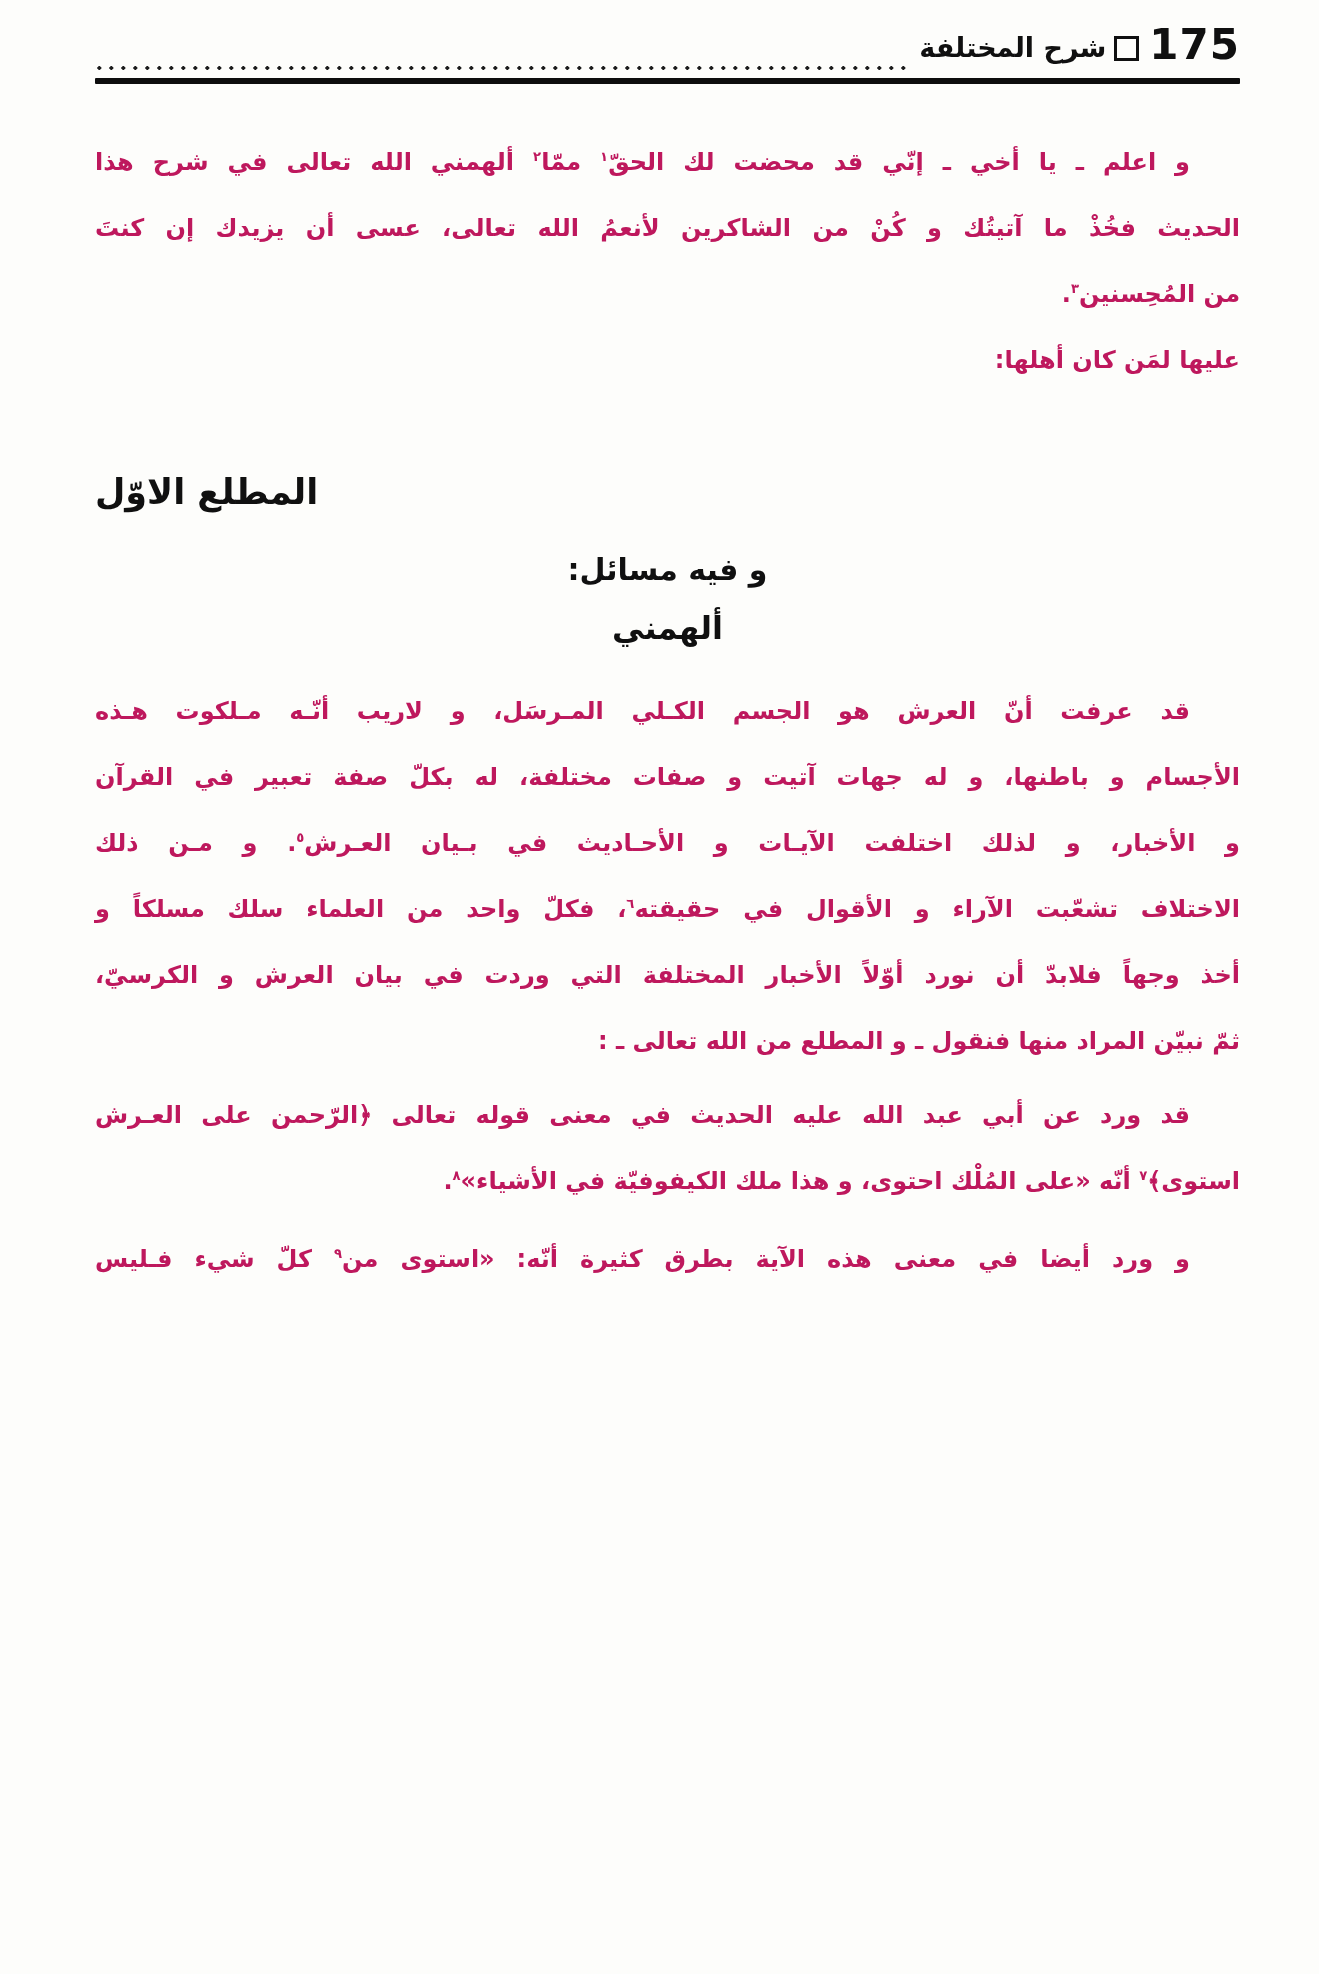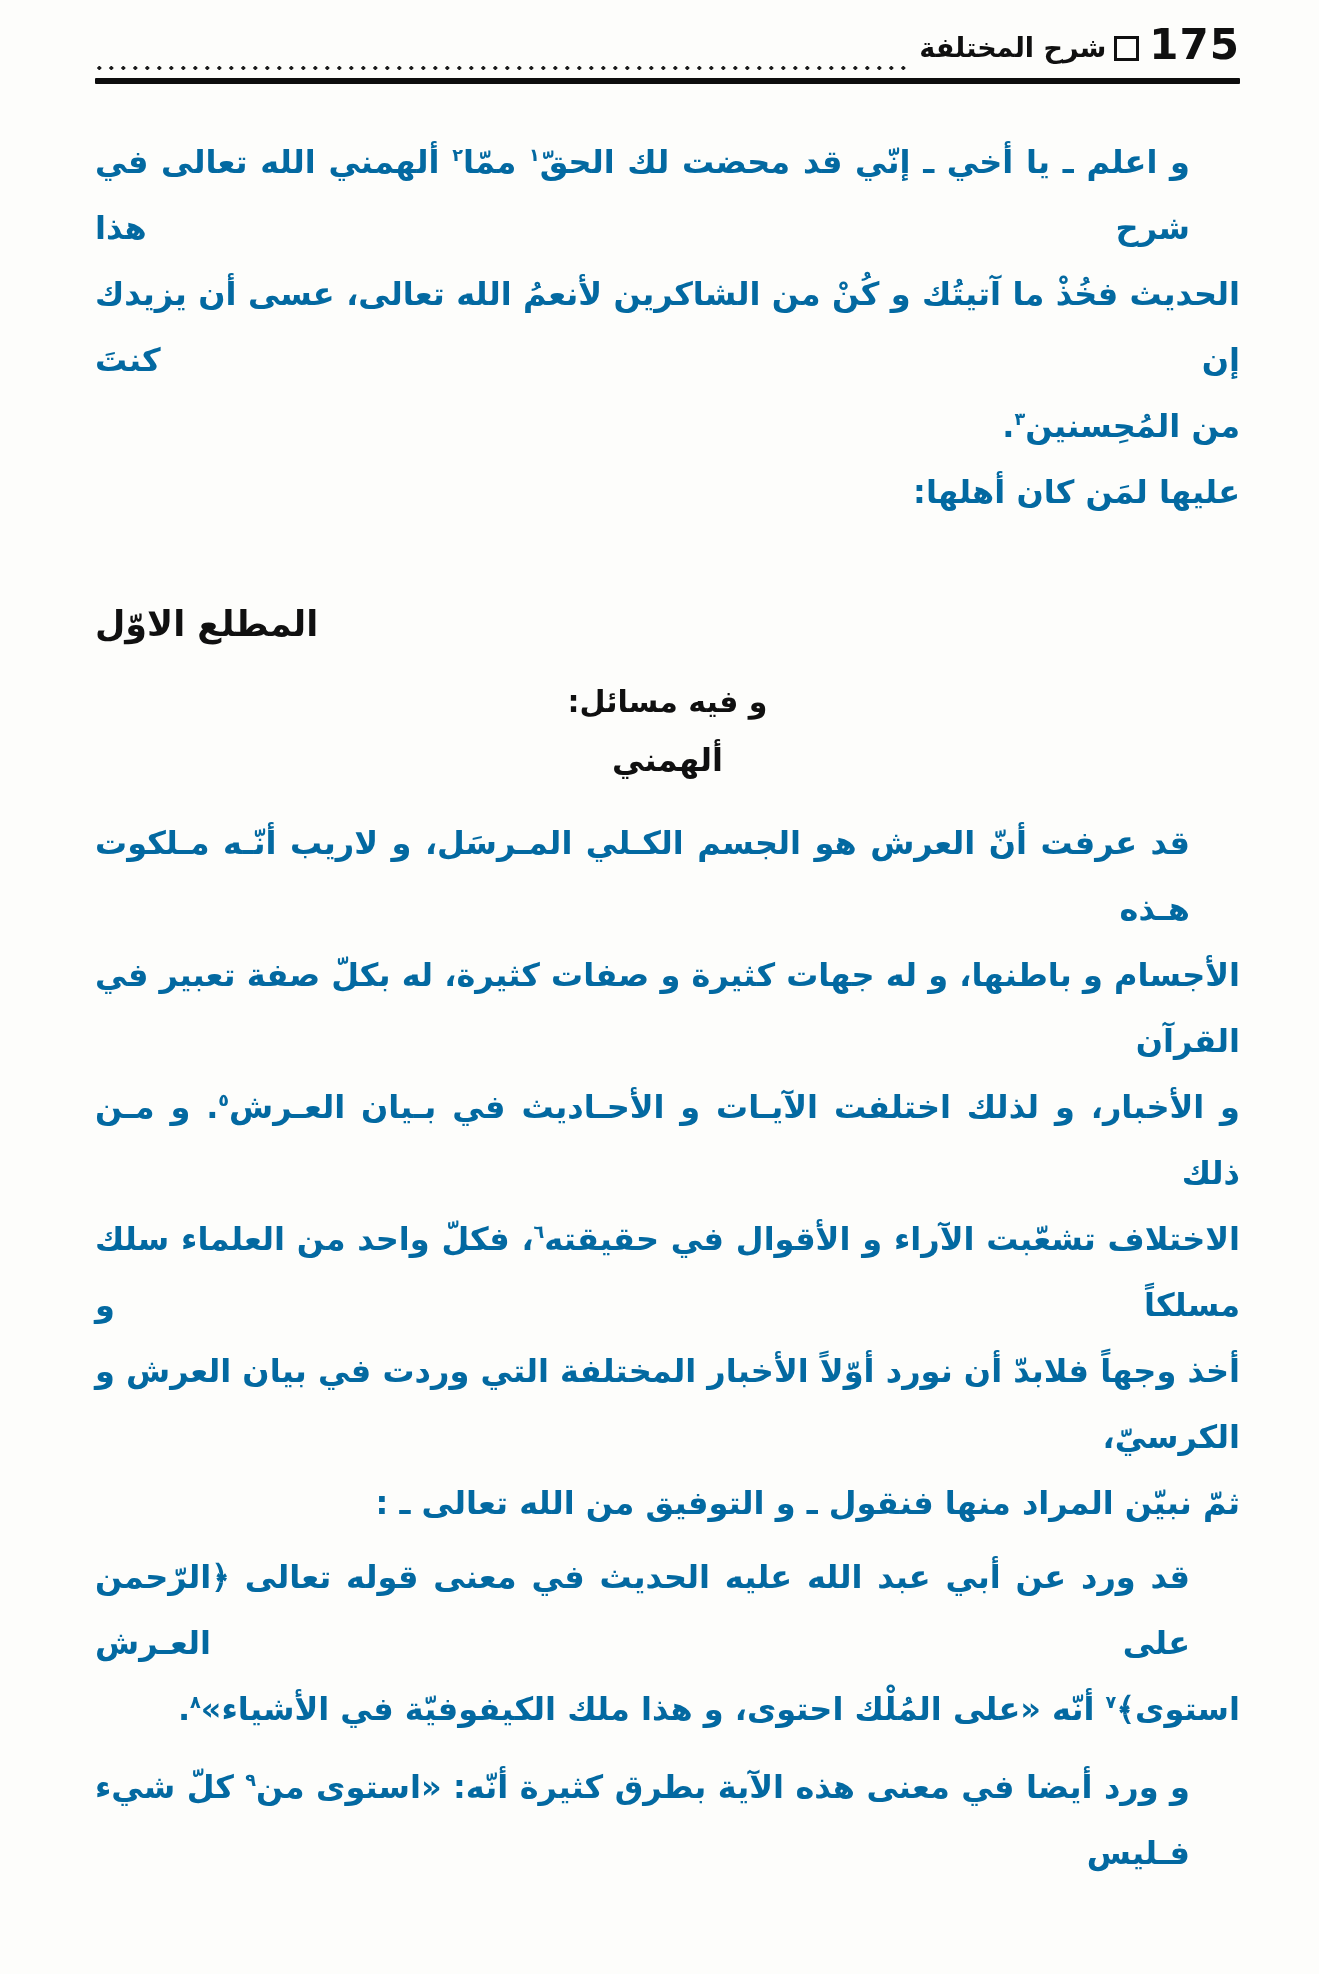--- a/index.html
+++ b/index.html
@@ -19,21 +19,21 @@
   .header-row{display:flex;align-items:center;height:58px;}
   .page-num{font-size:42px;font-weight:bold;line-height:1;letter-spacing:1px;}
   .square{width:19px;height:19px;border:3px solid #101010;margin:6px 10px 0 8px;flex:0 0 auto;}
   .book-title{font-size:27px;font-weight:bold;white-space:nowrap;padding-top:4px;}
   .dot-leader{flex:1;height:34px;align-self:flex-end;margin:0 10px 2px 0;
     background-image:radial-gradient(circle,#1c1c1c 1.7px,rgba(0,0,0,0) 2.1px);
     background-size:12px 8px;background-repeat:repeat-x;background-position:right bottom;}
   .header-rule{height:6px;background:#0d0d0d;margin-top:4px;border-radius:1px;}
   
   .body-block{margin-top:45px;}
-  .line{font-size:32px;font-weight:700;line-height:66px;color:#0369a1;}
+  .line{font-size:24px;font-weight:700;line-height:66px;color:#be185d;}
   .just{text-align:justify;text-align-last:justify;}
   .lastline{text-align:right;}
   .indent{padding-right:50px;}
   sup{font-size:0.55em;vertical-align:super;line-height:0;font-weight:700;}
   .heading-1{text-align:left;font-size:35px;font-weight:bold;line-height:48px;margin-top:75px;}
   .heading-2{text-align:center;font-size:30px;font-weight:bold;line-height:44px;margin-top:32px;}
   .heading-3{text-align:center;font-size:32px;font-weight:bold;line-height:44px;margin-top:14px;}
   .para{margin:0;}
   .mt8{margin-top:8px;} .mt12{margin-top:12px;} .mt28{margin-top:28px;}
 </style>
@@ -61,25 +61,25 @@
     <div class="para">
       <div class="line lastline">عليها لمَن كان أهلها:</div>
     </div>
 
     <div class="heading-1">المطلع الاوّل</div>
     <div class="heading-2">و فيه مسائل:</div>
     <div class="heading-3">ألهمني</div>
 
     <div class="para mt28">
       <div class="line just indent">قد عرفت أنّ العرش هو الجسم الكـلي المـرسَل، و لاريب أنّـه مـلكوت هـذه</div>
-      <div class="line just">الأجسام و باطنها، و له جهات كثيرة و صفات كثيرة، له بكلّ صفة تعبير في القرآن</div>
+      <div class="line just">الأجسام و باطنها، و له جهات آتيت و صفات مختلفة، له بكلّ صفة تعبير في القرآن</div>
       <div class="line just">و الأخبار، و لذلك اختلفت الآيـات و الأحـاديث في بـيان العـرش<sup>٥</sup>. و مـن ذلك</div>
       <div class="line just">الاختلاف تشعّبت الآراء و الأقوال في حقيقته<sup>٦</sup>، فكلّ واحد من العلماء سلك مسلكاً و</div>
       <div class="line just">أخذ وجهاً فلابدّ أن نورد أوّلاً الأخبار المختلفة التي وردت في بيان العرش و الكرسيّ،</div>
-      <div class="line lastline">ثمّ نبيّن المراد منها فنقول ـ و التوفيق من الله تعالى ـ :</div>
+      <div class="line lastline">ثمّ نبيّن المراد منها فنقول ـ و المطلع من الله تعالى ـ :</div>
     </div>
 
     <div class="para mt8">
       <div class="line just indent">قد ورد عن أبي عبد الله عليه الحديث في معنى قوله تعالى ﴿الرّحمن على العـرش</div>
       <div class="line lastline">استوى﴾<sup>٧</sup> أنّه «على المُلْك احتوى، و هذا ملك الكيفوفيّة في الأشياء»<sup>٨</sup>.</div>
     </div>
 
     <div class="para mt12">
       <div class="line just indent">و ورد أيضا في معنى هذه الآية بطرق كثيرة أنّه: «استوى من<sup>٩</sup> كلّ شيء فـليس</div>
     </div>

